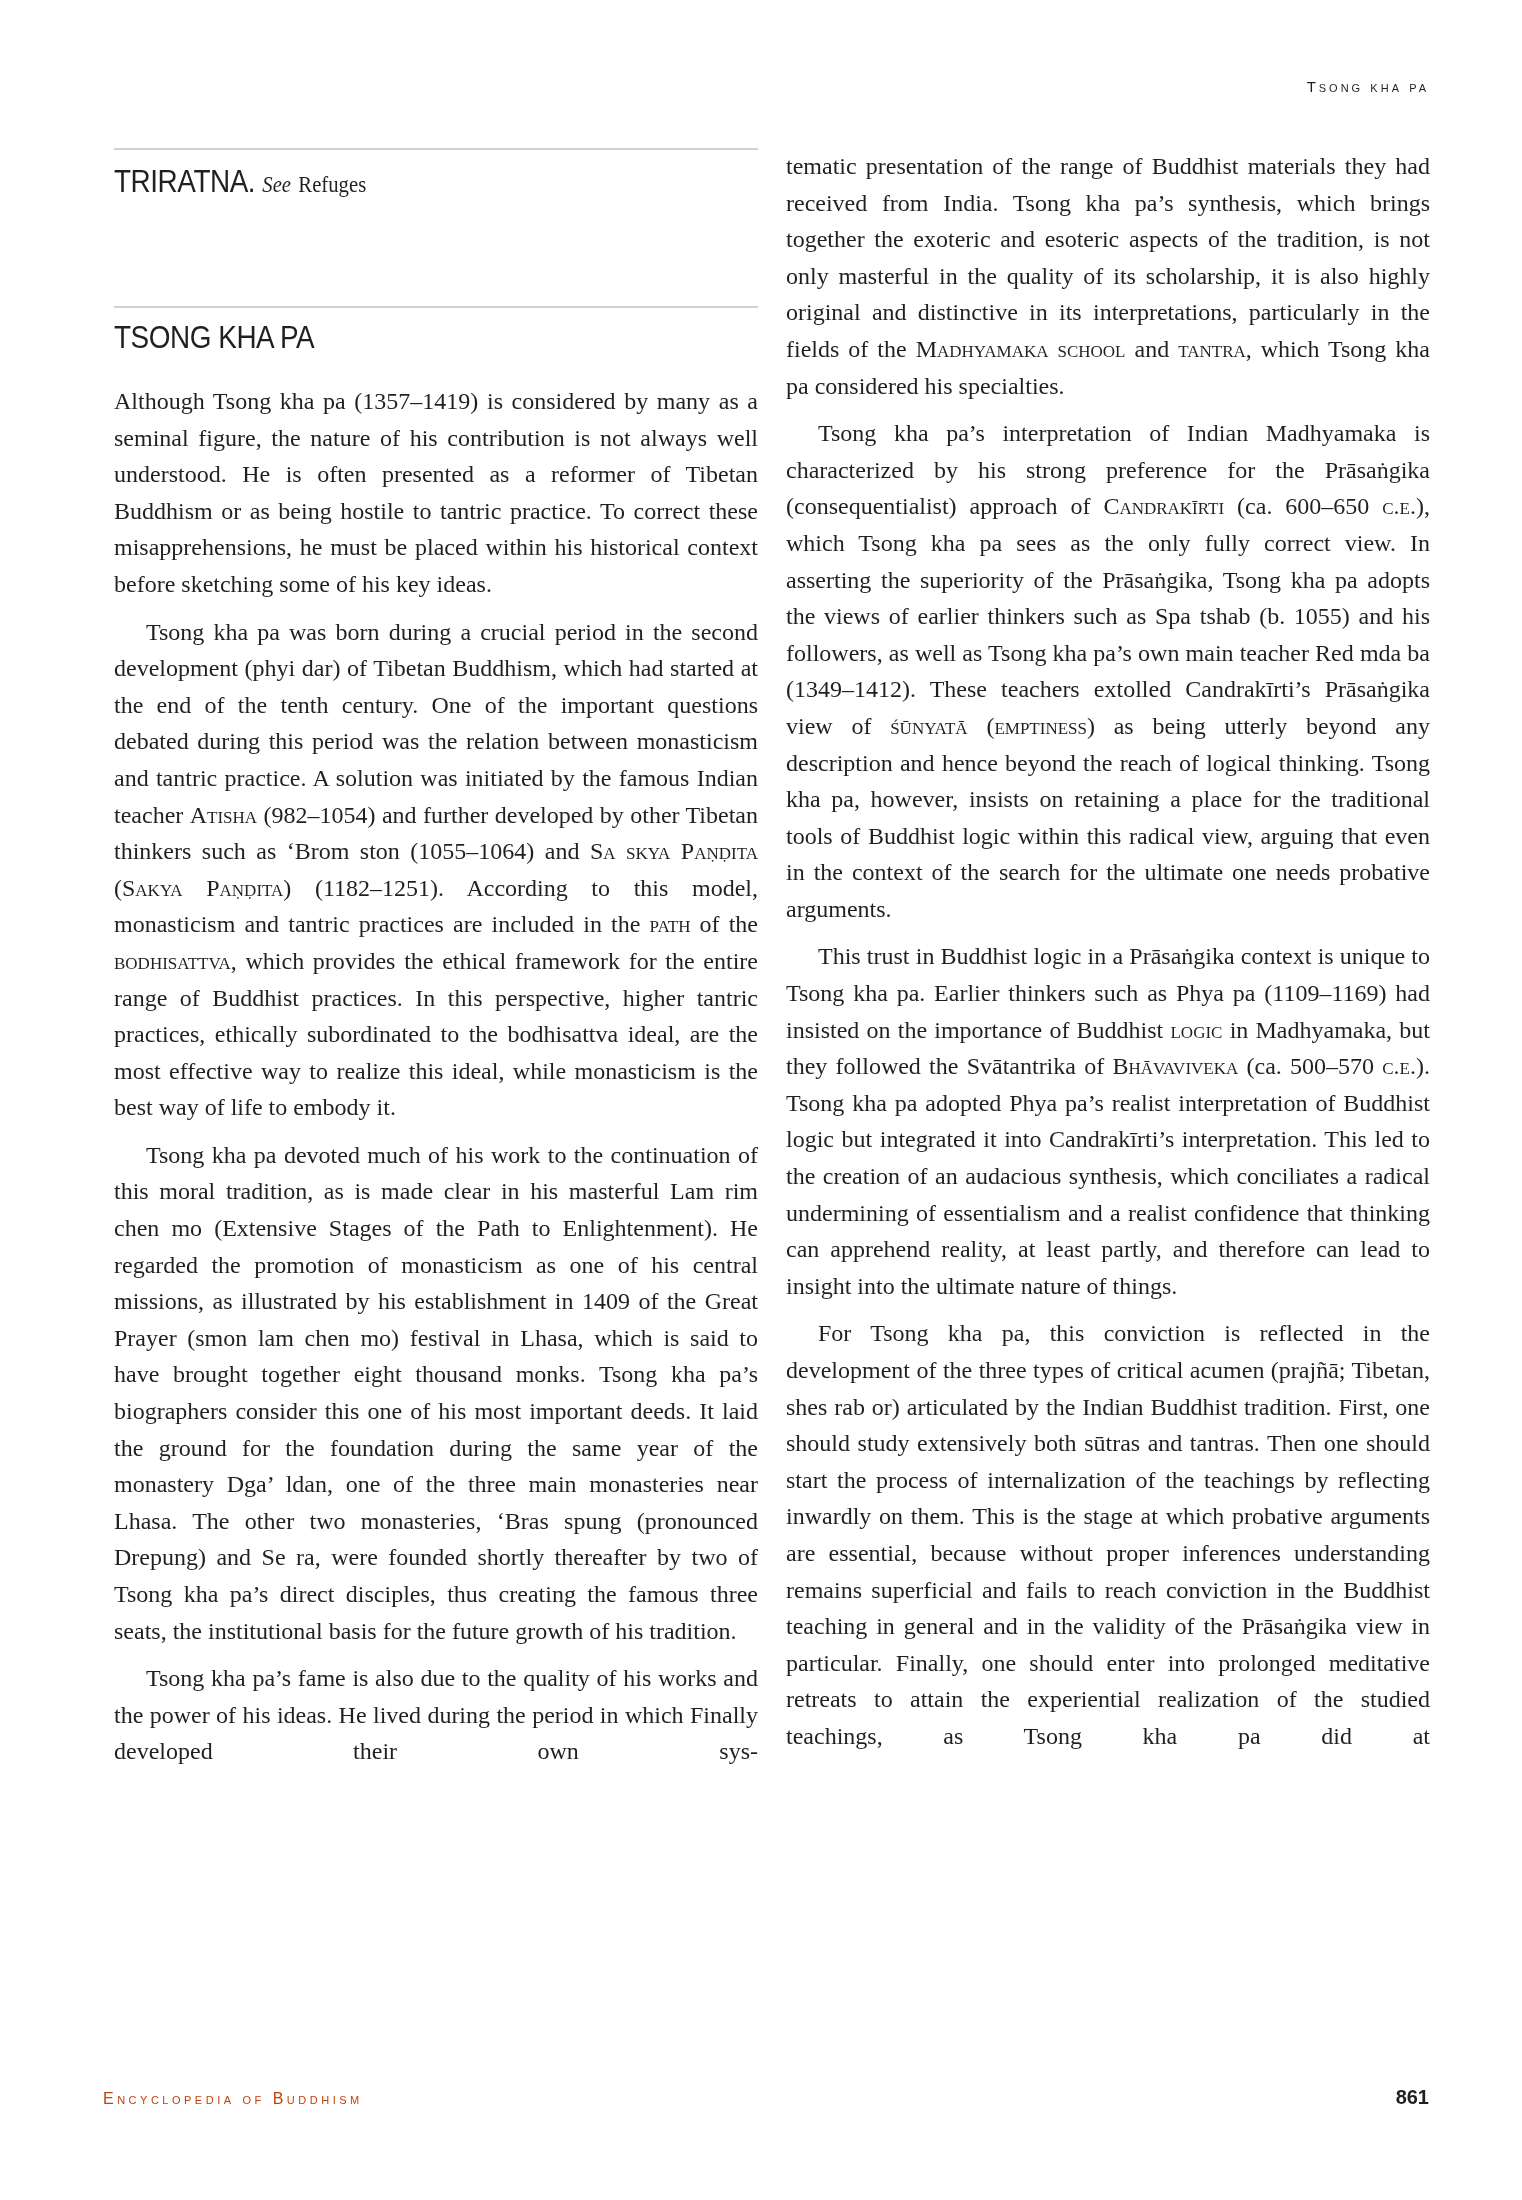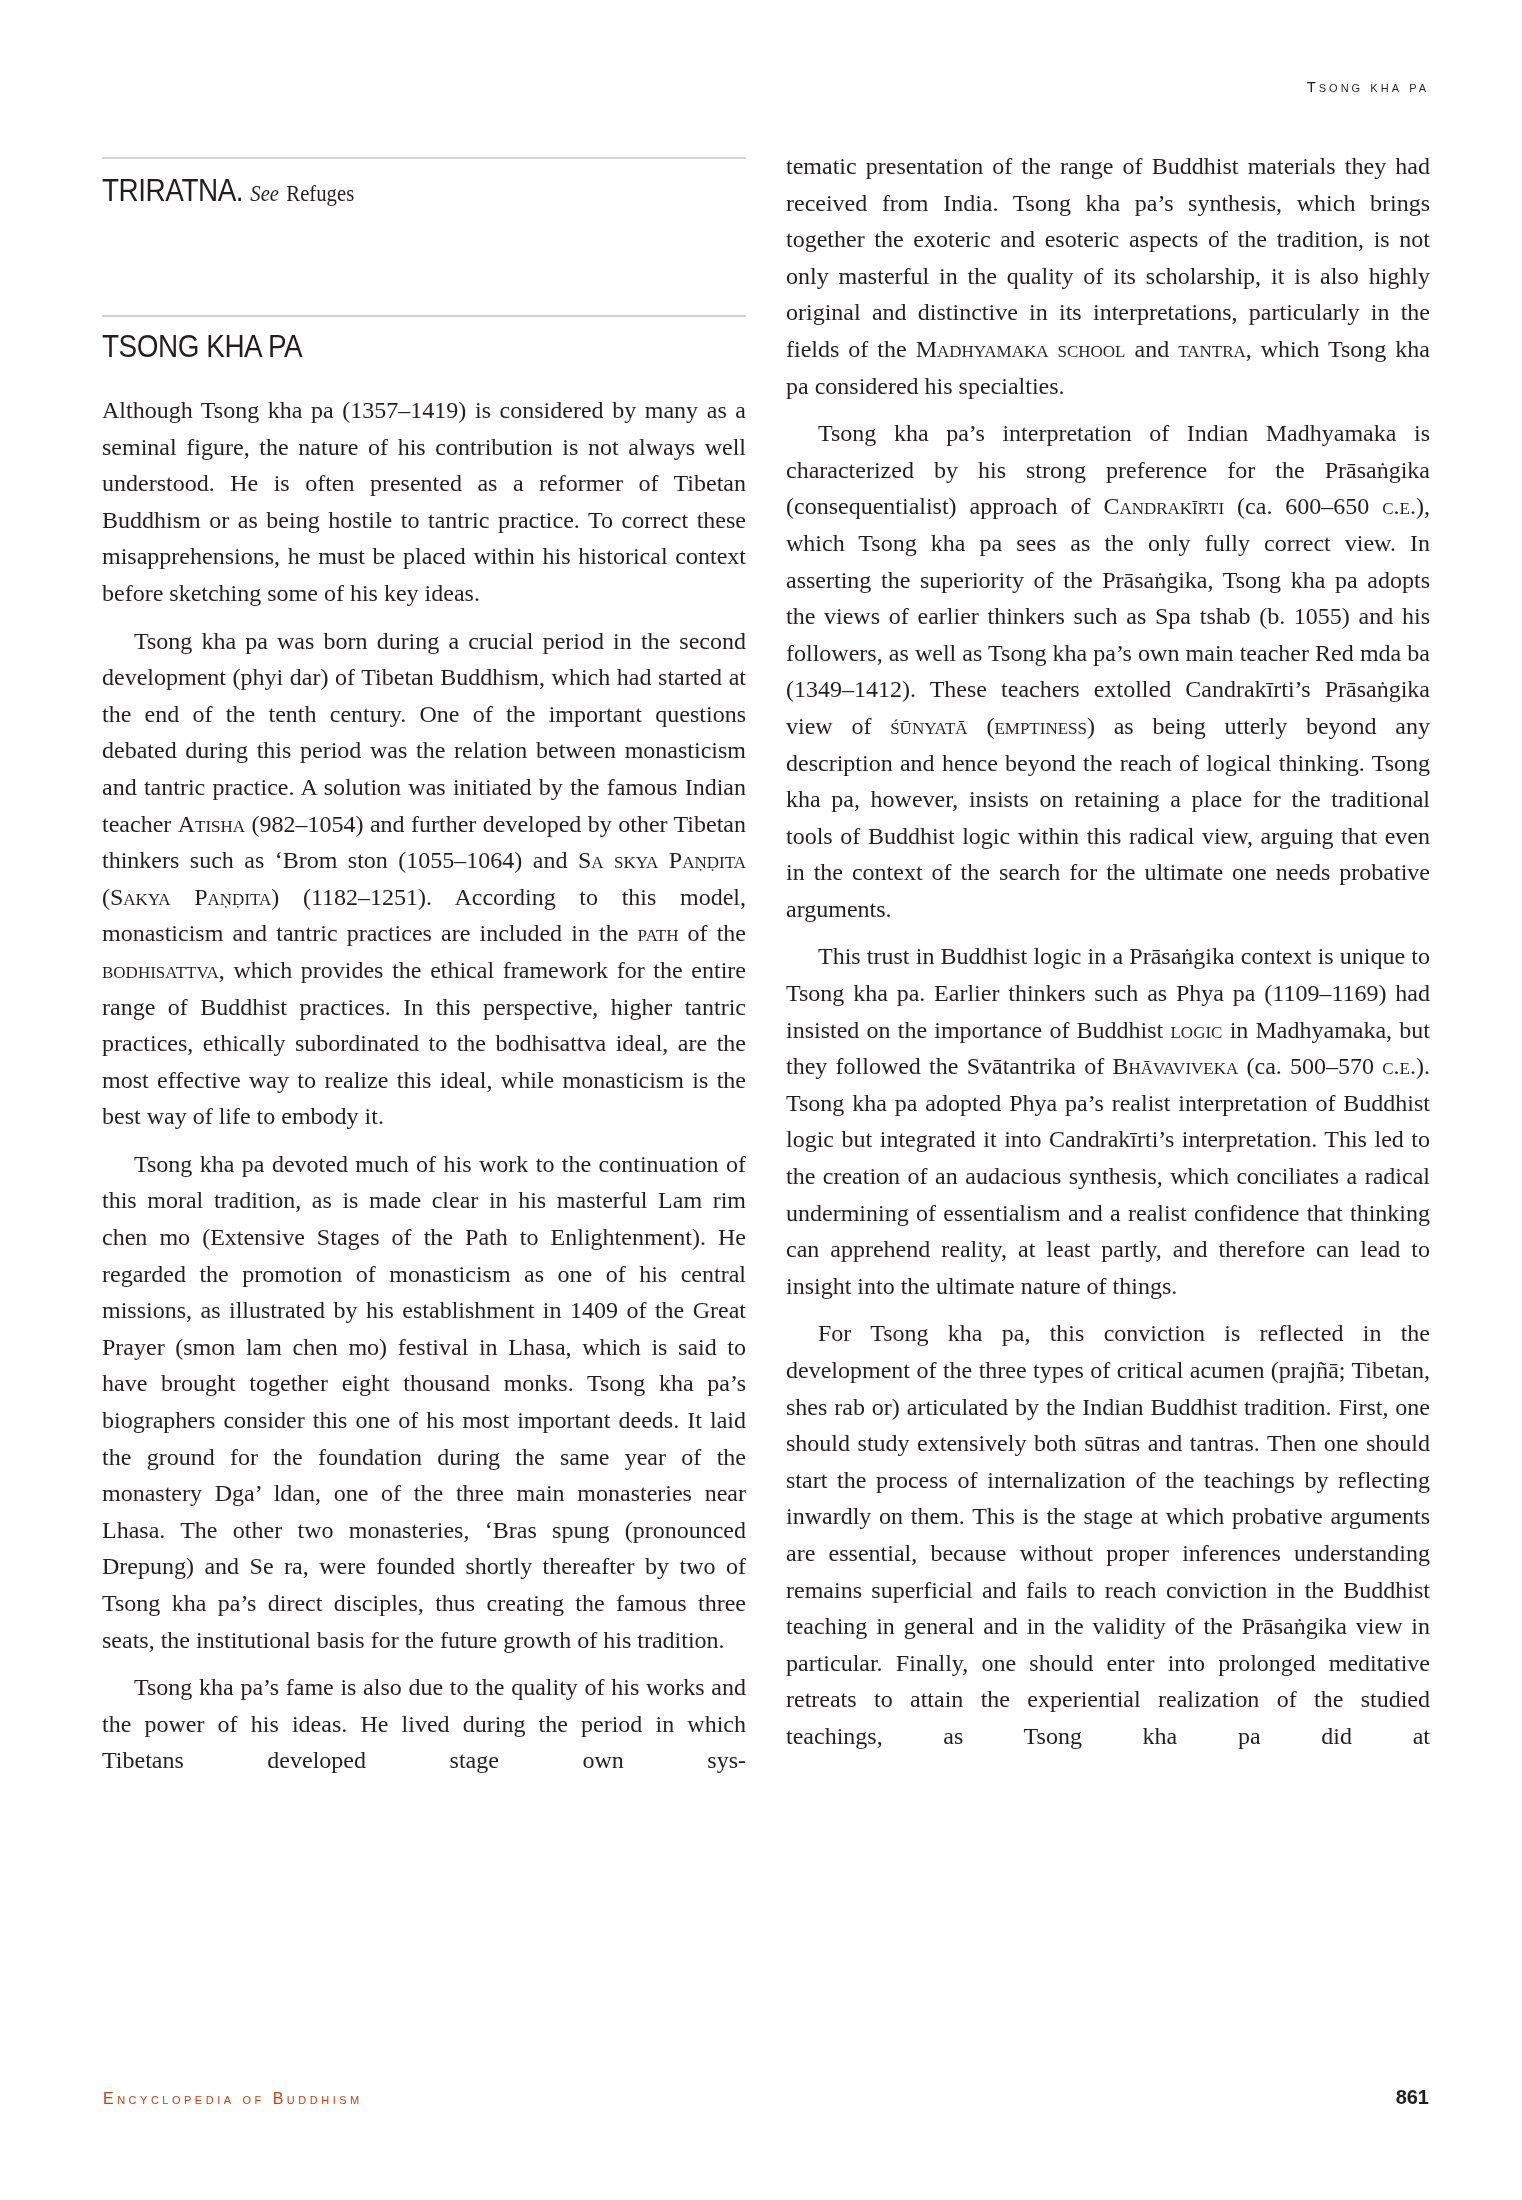--- a/index.html
+++ b/index.html
@@ -23,21 +23,21 @@
       font-size: 15px;
       letter-spacing: 3px;
       font-variant: small-caps;
       color: #231f20;
     }
     .column {
       position: absolute;
       top: 148px;
       width: 644px;
     }
-    .col-left { left: 102px; margin-top: 9px; }
+    .col-left { left: 114px; }
     .col-right { left: 786px; top: 148px; }
 
     .rule {
       height: 2px;
       background: #d2d2d2;
       width: 644px;
     }
     .entry-head {
       font-family: "Liberation Sans", "DejaVu Sans", sans-serif;
       font-size: 31px;
@@ -112,21 +112,21 @@
 
   <div class="rule"></div>
   <h1 class="entry-head main-head">TSONG KHA PA</h1>
 
   <p class="body cont">Although Tsong kha pa (1357–1419) is considered by many as a seminal figure, the nature of his contribu­tion is not always well understood. He is often pre­sented as a reformer of Tibetan Buddhism or as being hostile to tantric practice. To correct these misappre­hensions, he must be placed within his historical con­text before sketching some of his key ideas.</p>
 
   <p class="body indent"><span>Tsong kha pa was born during a crucial period in the second development (</span><span class="it">phyi dar</span><span>) of Tibetan Bud­dhism, which had started at the end of the tenth cen­tury. One of the important questions debated during this period was the relation between monasticism and tantric practice. A solution was initiated by the famous Indian teacher </span><span class="sc">Atisha</span><span> (982–1054) and further devel­oped by other Tibetan thinkers such as ‘Brom ston (1055–1064) and </span><span class="sc">Sa skya Paṇḍita</span><span> (</span><span class="sc">Sakya Paṇḍita</span><span>) (1182–1251). According to this model, monasticism and tantric practices are included in the </span><span class="sc">path</span><span> of the </span><span class="sc">bodhisattva</span><span>, which provides the ethical framework for the entire range of Buddhist practices. In this per­spective, higher tantric practices, ethically subordi­nated to the bodhisattva ideal, are the most effective way to realize this ideal, while monasticism is the best way of life to embody it.</span></p>
 
   <p class="body indent"><span>Tsong kha pa devoted much of his work to the con­tinuation of this moral tradition, as is made clear in his masterful </span><span class="it">Lam rim chen mo</span><span> (</span><span class="it">Extensive Stages of the Path to Enlightenment</span><span>). He regarded the promotion of monasticism as one of his central missions, as illus­trated by his establishment in 1409 of the Great Prayer (</span><span class="it">smon lam chen mo</span><span>) festival in Lhasa, which is said to have brought together eight thousand monks. Tsong kha pa’s biographers consider this one of his most im­portant deeds. It laid the ground for the foundation during the same year of the monastery Dga’ ldan, one of the three main monasteries near Lhasa. The other two monasteries, ‘Bras spung (pronounced Drepung) and Se ra, were founded shortly thereafter by two of Tsong kha pa’s direct disciples, thus creating the fa­mous three seats, the institutional basis for the future growth of his tradition.</span></p>
 
-  <p class="body indent" style="text-align-last: justify;">Tsong kha pa’s fame is also due to the quality of his works and the power of his ideas. He lived during the period in which Tibetans developed stage own sys-</p>
+  <p class="body indent" style="text-align-last: justify;">Tsong kha pa’s fame is also due to the quality of his works and the power of his ideas. He lived during the period in which Finally developed their own sys-</p>
 </div>
 
 <div class="column col-right">
   <p class="body cont"><span>tematic presentation of the range of Buddhist materi­als they had received from India. Tsong kha pa’s syn­thesis, which brings together the exoteric and esoteric aspects of the tradition, is not only masterful in the quality of its scholarship, it is also highly original and distinctive in its interpretations, particularly in the fields of the </span><span class="sc">Madhyamaka school</span><span> and </span><span class="sc">tantra</span><span>, which Tsong kha pa considered his specialties.</span></p>
 
   <p class="body indent"><span>Tsong kha pa’s interpretation of Indian Madhya­maka is characterized by his strong preference for the Prāsaṅgika (consequentialist) approach of </span><span class="sc">Candrakīrti</span><span> (ca. 600–650 </span><span class="sc">c.e.</span><span>), which Tsong kha pa sees as the only fully correct view. In asserting the superi­ority of the Prāsaṅgika, Tsong kha pa adopts the views of earlier thinkers such as Spa tshab (b. 1055) and his followers, as well as Tsong kha pa’s own main teacher Red mda ba (1349–1412). These teachers extolled Can­drakīrti’s Prāsaṅgika view of </span><span class="sc">śūnyatā</span><span> (</span><span class="sc">emptiness</span><span>) as being utterly beyond any description and hence be­yond the reach of logical thinking. Tsong kha pa, how­ever, insists on retaining a place for the traditional tools of Buddhist logic within this radical view, arguing that even in the context of the search for the ultimate one needs probative arguments.</span></p>
 
   <p class="body indent"><span>This trust in Buddhist logic in a Prāsaṅgika context is unique to Tsong kha pa. Earlier thinkers such as Phya pa (1109–1169) had insisted on the importance of Buddhist </span><span class="sc">logic</span><span> in Madhyamaka, but they followed the Svātantrika of </span><span class="sc">Bhāvaviveka</span><span> (ca. 500–570 </span><span class="sc">c.e.</span><span>). Tsong kha pa adopted Phya pa’s realist interpretation of Bud­dhist logic but integrated it into Candrakīrti’s inter­pretation. This led to the creation of an audacious synthesis, which conciliates a radical undermining of essentialism and a realist confidence that thinking can apprehend reality, at least partly, and therefore can lead to insight into the ultimate nature of things.</span></p>
 
   <p class="body indent" style="text-align-last: justify;"><span>For Tsong kha pa, this conviction is reflected in the development of the three types of critical acumen (</span><span class="it">prajñā</span><span>; Tibetan, </span><span class="it">shes rab or</span><span>) articulated by the Indian Buddhist tradition. First, one should study extensively both sūtras and tantras. Then one should start the process of internalization of the teachings by reflect­ing inwardly on them. This is the stage at which pro­bative arguments are essential, because without proper inferences understanding remains superficial and fails to reach conviction in the Buddhist teaching in gen­eral and in the validity of the Prāsaṅgika view in par­ticular. Finally, one should enter into prolonged meditative retreats to attain the experiential realization of the studied teachings, as Tsong kha pa did at</span></p>

